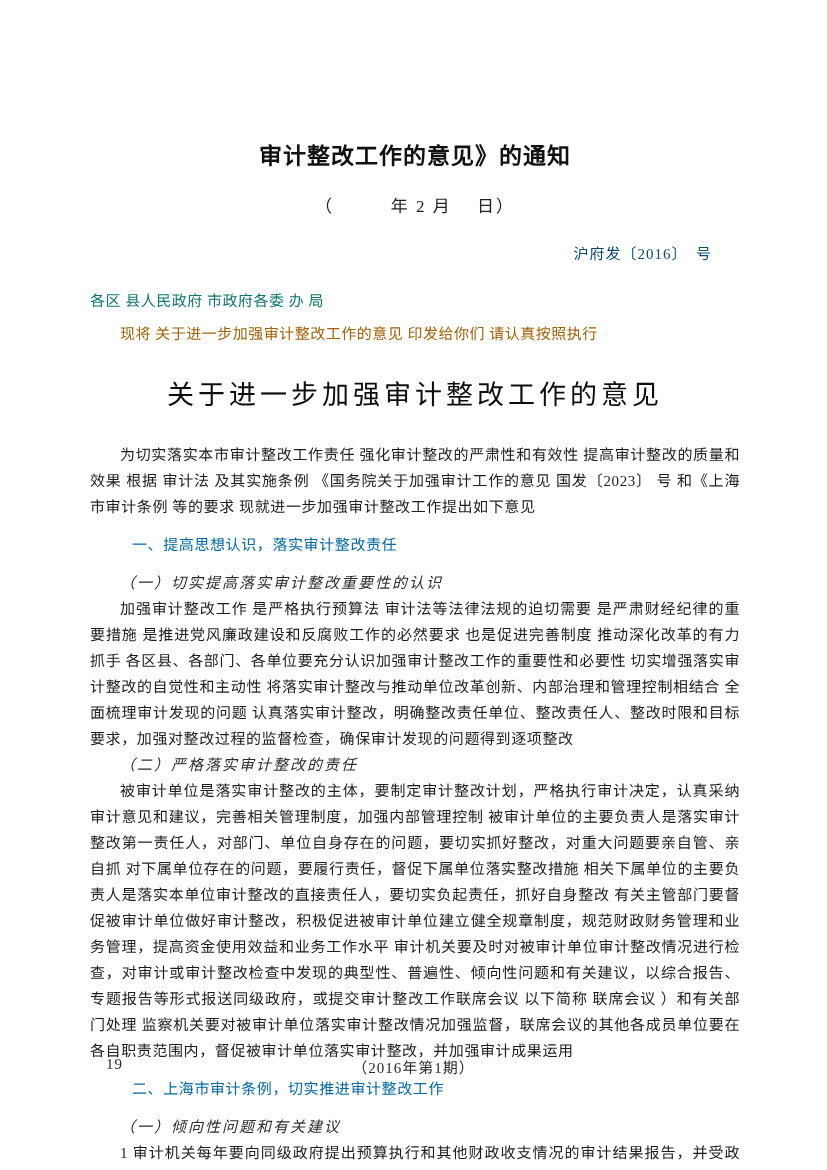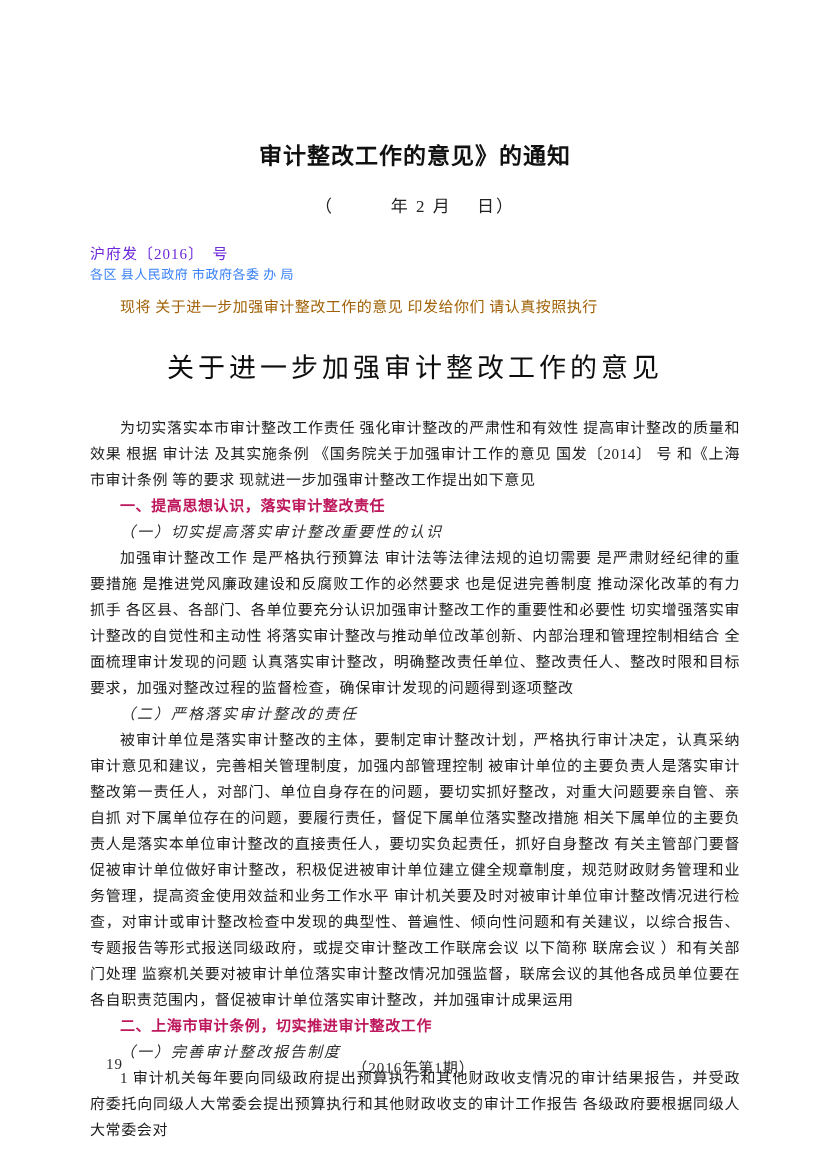--- a/index.html
+++ b/index.html
@@ -32,31 +32,32 @@
     color: #111111;
   }
   .dateline {
     text-align: center;
     font-size: 17px;
     margin-top: 16px;
     letter-spacing: 2px;
     color: #222222;
   }
   .doc-number {
+    text-align: right;
     font-size: 15px;
     margin-top: 25px;
     padding-right: 28px;
     letter-spacing: 1px;
-    color: #6d28d9;
+    color: #0c4a6e;
   }
   .salutation {
-    font-size: 13px;
-    margin-top: 1px;
+    font-size: 15px;
+    margin-top: 26px;
     letter-spacing: 0.5px;
-    color: #3b82f6;
+    color: #0f766e;
   }
   .forward {
     font-size: 15px;
     margin-top: 12px;
     text-indent: 2em;
     letter-spacing: 0.5px;
     color: #a16207;
   }
   .opinion-title {
     text-align: center;
@@ -73,23 +74,23 @@
     letter-spacing: 0.6px;
     color: #1c1c1c;
   }
   .para {
     text-indent: 2em;
     text-align: justify;
     margin: 0;
   }
   .heading {
     text-indent: 2em;
-    font-weight: bold;
-    color: #be185d;
-    margin: 0;
+    font-weight: normal;
+    color: #0369a1;
+    margin: 12px;
   }
   .kaiti {
     text-indent: 2em;
     font-style: italic;
     letter-spacing: 2px;
     color: #2c2c2c;
     margin: 0;
   }
   .footer {
     position: absolute;
@@ -128,28 +129,28 @@
 
     <div class="doc-number">沪府发〔2016〕　号</div>
 
     <div class="salutation">各区 县人民政府  市政府各委 办 局</div>
 
     <div class="forward">现将 关于进一步加强审计整改工作的意见 印发给你们 请认真按照执行</div>
 
     <div class="opinion-title">关于进一步加强审计整改工作的意见</div>
 
     <div class="body-text">
-      <p class="para">为切实落实本市审计整改工作责任 强化审计整改的严肃性和有效性 提高审计整改的质量和效果 根据 审计法 及其实施条例 《国务院关于加强审计工作的意见  国发〔2014〕 号 和《上海市审计条例 等的要求 现就进一步加强审计整改工作提出如下意见</p>
+      <p class="para">为切实落实本市审计整改工作责任 强化审计整改的严肃性和有效性 提高审计整改的质量和效果 根据 审计法 及其实施条例 《国务院关于加强审计工作的意见  国发〔2023〕 号 和《上海市审计条例 等的要求 现就进一步加强审计整改工作提出如下意见</p>
       <p class="heading">一、提高思想认识，落实审计整改责任</p>
       <p class="kaiti">（一）切实提高落实审计整改重要性的认识</p>
       <p class="para">加强审计整改工作 是严格执行预算法 审计法等法律法规的迫切需要 是严肃财经纪律的重要措施 是推进党风廉政建设和反腐败工作的必然要求 也是促进完善制度 推动深化改革的有力抓手  各区县、各部门、各单位要充分认识加强审计整改工作的重要性和必要性 切实增强落实审计整改的自觉性和主动性 将落实审计整改与推动单位改革创新、内部治理和管理控制相结合 全面梳理审计发现的问题 认真落实审计整改，明确整改责任单位、整改责任人、整改时限和目标要求，加强对整改过程的监督检查，确保审计发现的问题得到逐项整改</p>
       <p class="kaiti">（二）严格落实审计整改的责任</p>
       <p class="para">被审计单位是落实审计整改的主体，要制定审计整改计划，严格执行审计决定，认真采纳审计意见和建议，完善相关管理制度，加强内部管理控制  被审计单位的主要负责人是落实审计整改第一责任人，对部门、单位自身存在的问题，要切实抓好整改，对重大问题要亲自管、亲自抓 对下属单位存在的问题，要履行责任，督促下属单位落实整改措施  相关下属单位的主要负责人是落实本单位审计整改的直接责任人，要切实负起责任，抓好自身整改  有关主管部门要督促被审计单位做好审计整改，积极促进被审计单位建立健全规章制度，规范财政财务管理和业务管理，提高资金使用效益和业务工作水平  审计机关要及时对被审计单位审计整改情况进行检查，对审计或审计整改检查中发现的典型性、普遍性、倾向性问题和有关建议，以综合报告、专题报告等形式报送同级政府，或提交审计整改工作联席会议 以下简称 联席会议 ）和有关部门处理  监察机关要对被审计单位落实审计整改情况加强监督，联席会议的其他各成员单位要在各自职责范围内，督促被审计单位落实审计整改，并加强审计成果运用</p>
       <p class="heading">二、上海市审计条例，切实推进审计整改工作</p>
-      <p class="kaiti">（一）完善审计整改报告制度</p>
+      <p class="kaiti">（一）倾向性问题和有关建议</p>
       <p class="para">1 审计机关每年要向同级政府提出预算执行和其他财政收支情况的审计结果报告，并受政府委托向同级人大常委会提出预算执行和其他财政收支的审计工作报告  各级政府要根据同级人大常委会对</p>
     </div>
   </div>
 
   <div class="footer">
     <span class="page-number">19</span>
     <span class="issue">（2016年第1期）</span>
   </div>
 </div>
 

